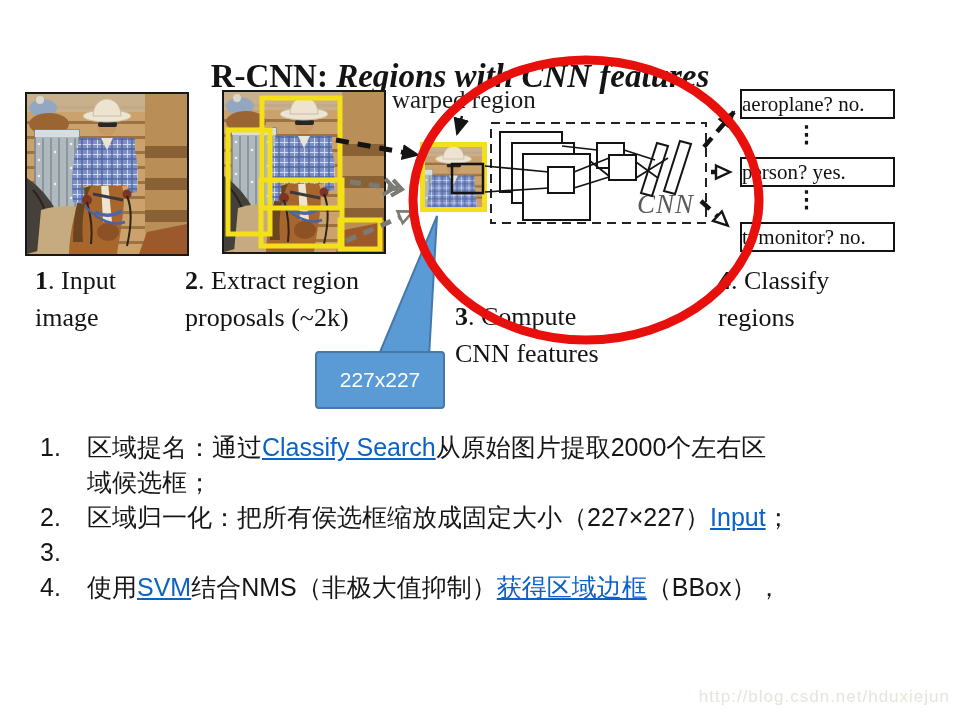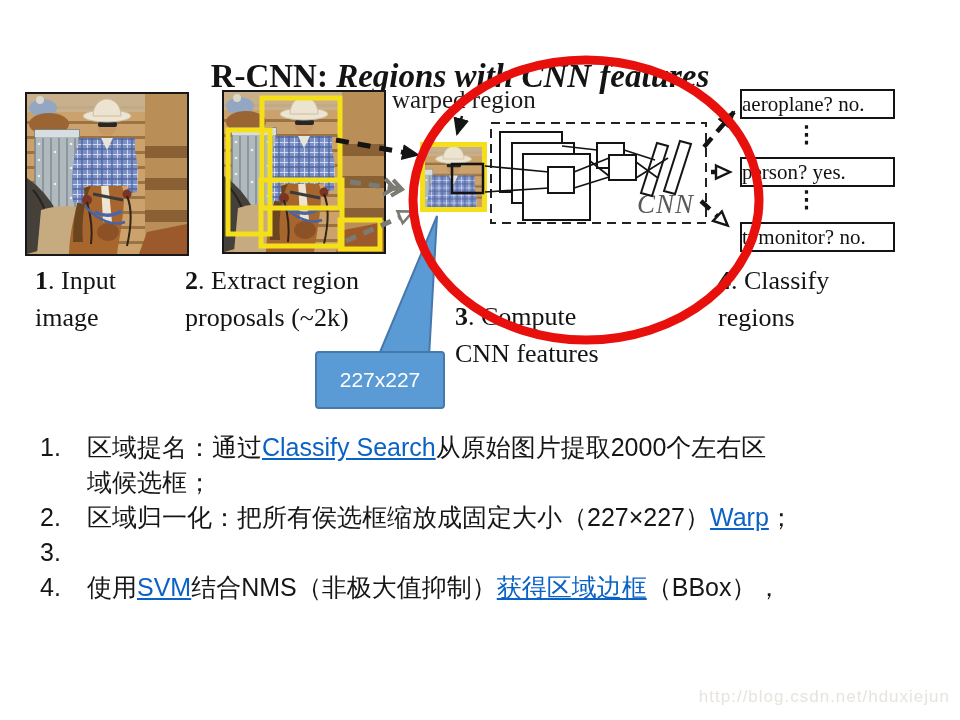--- a/index.html
+++ b/index.html
@@ -253,21 +253,21 @@
       <div class="note-row">
         <div class="note-num">1.</div>
         <div class="note-body">
           <div class="note-line"><span>区域提名：通过</span><a class="link" href="#">Classify Search</a><span>从原始图片提取2000个左右区</span></div>
           <div class="note-line"><span>域候选框；</span></div>
         </div>
       </div>
       <div class="note-row">
         <div class="note-num">2.</div>
         <div class="note-body">
-          <div class="note-line"><span>区域归一化：把所有侯选框缩放成固定大小（227×227）</span><a class="link" href="#">Warp</a><span>；</span></div>
+          <div class="note-line"><span>区域归一化：把所有侯选框缩放成固定大小（227×227）</span><a class="link" href="#">Input</a><span>；</span></div>
         </div>
       </div>
       <div class="note-row">
         <div class="note-num">3.</div>
       </div>
       <div class="note-row">
         <div class="note-num">4.</div>
         <div class="note-body">
           <div class="note-line"><span>使用</span><a class="link" href="#">SVM</a><span>结合NMS（非极大值抑制）</span><a class="link" href="#">获得区域边框</a><span>（BBox），</span></div>
         </div>

